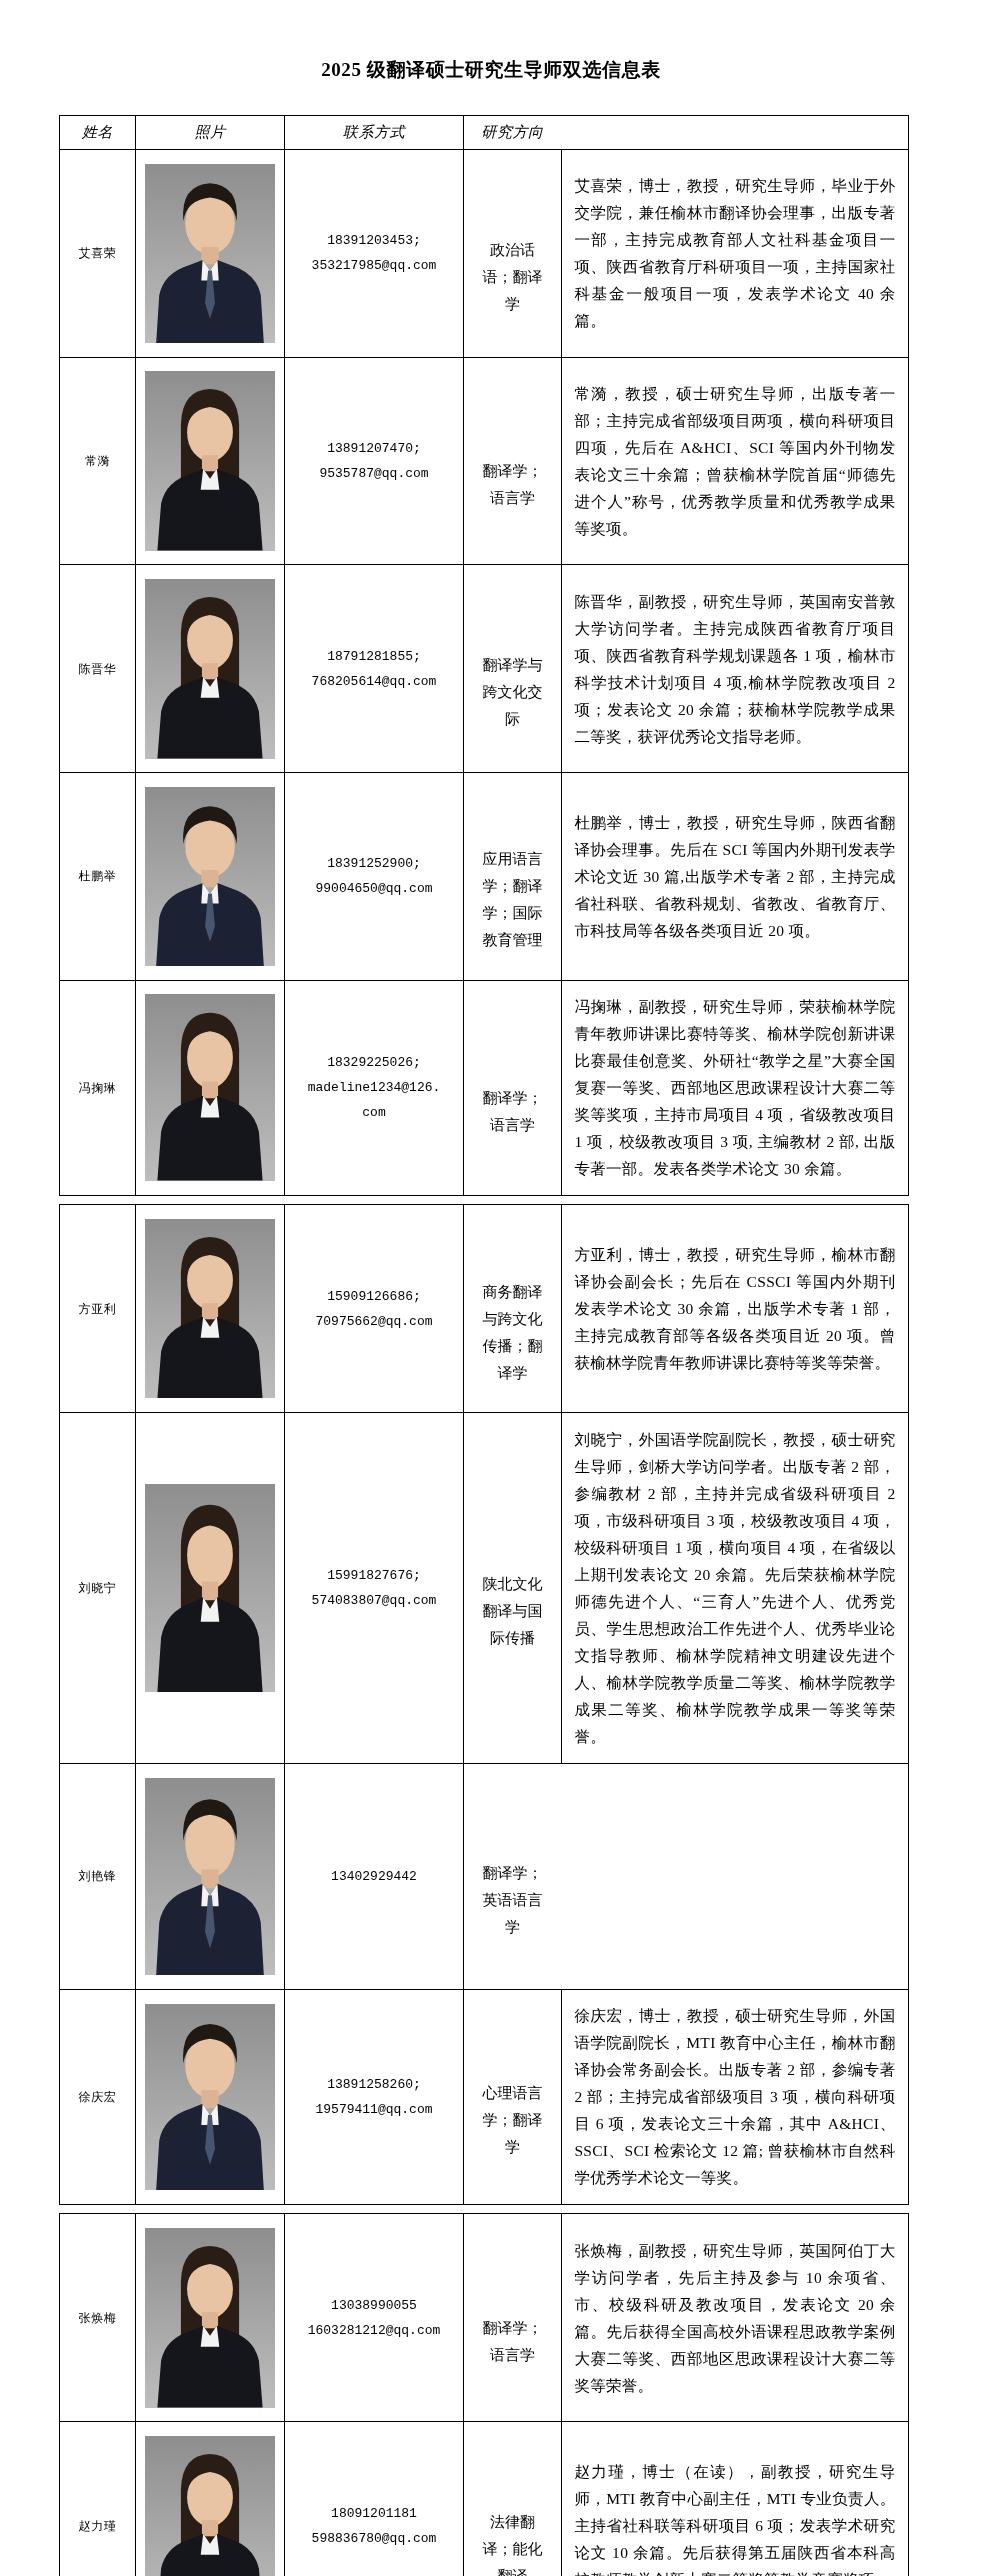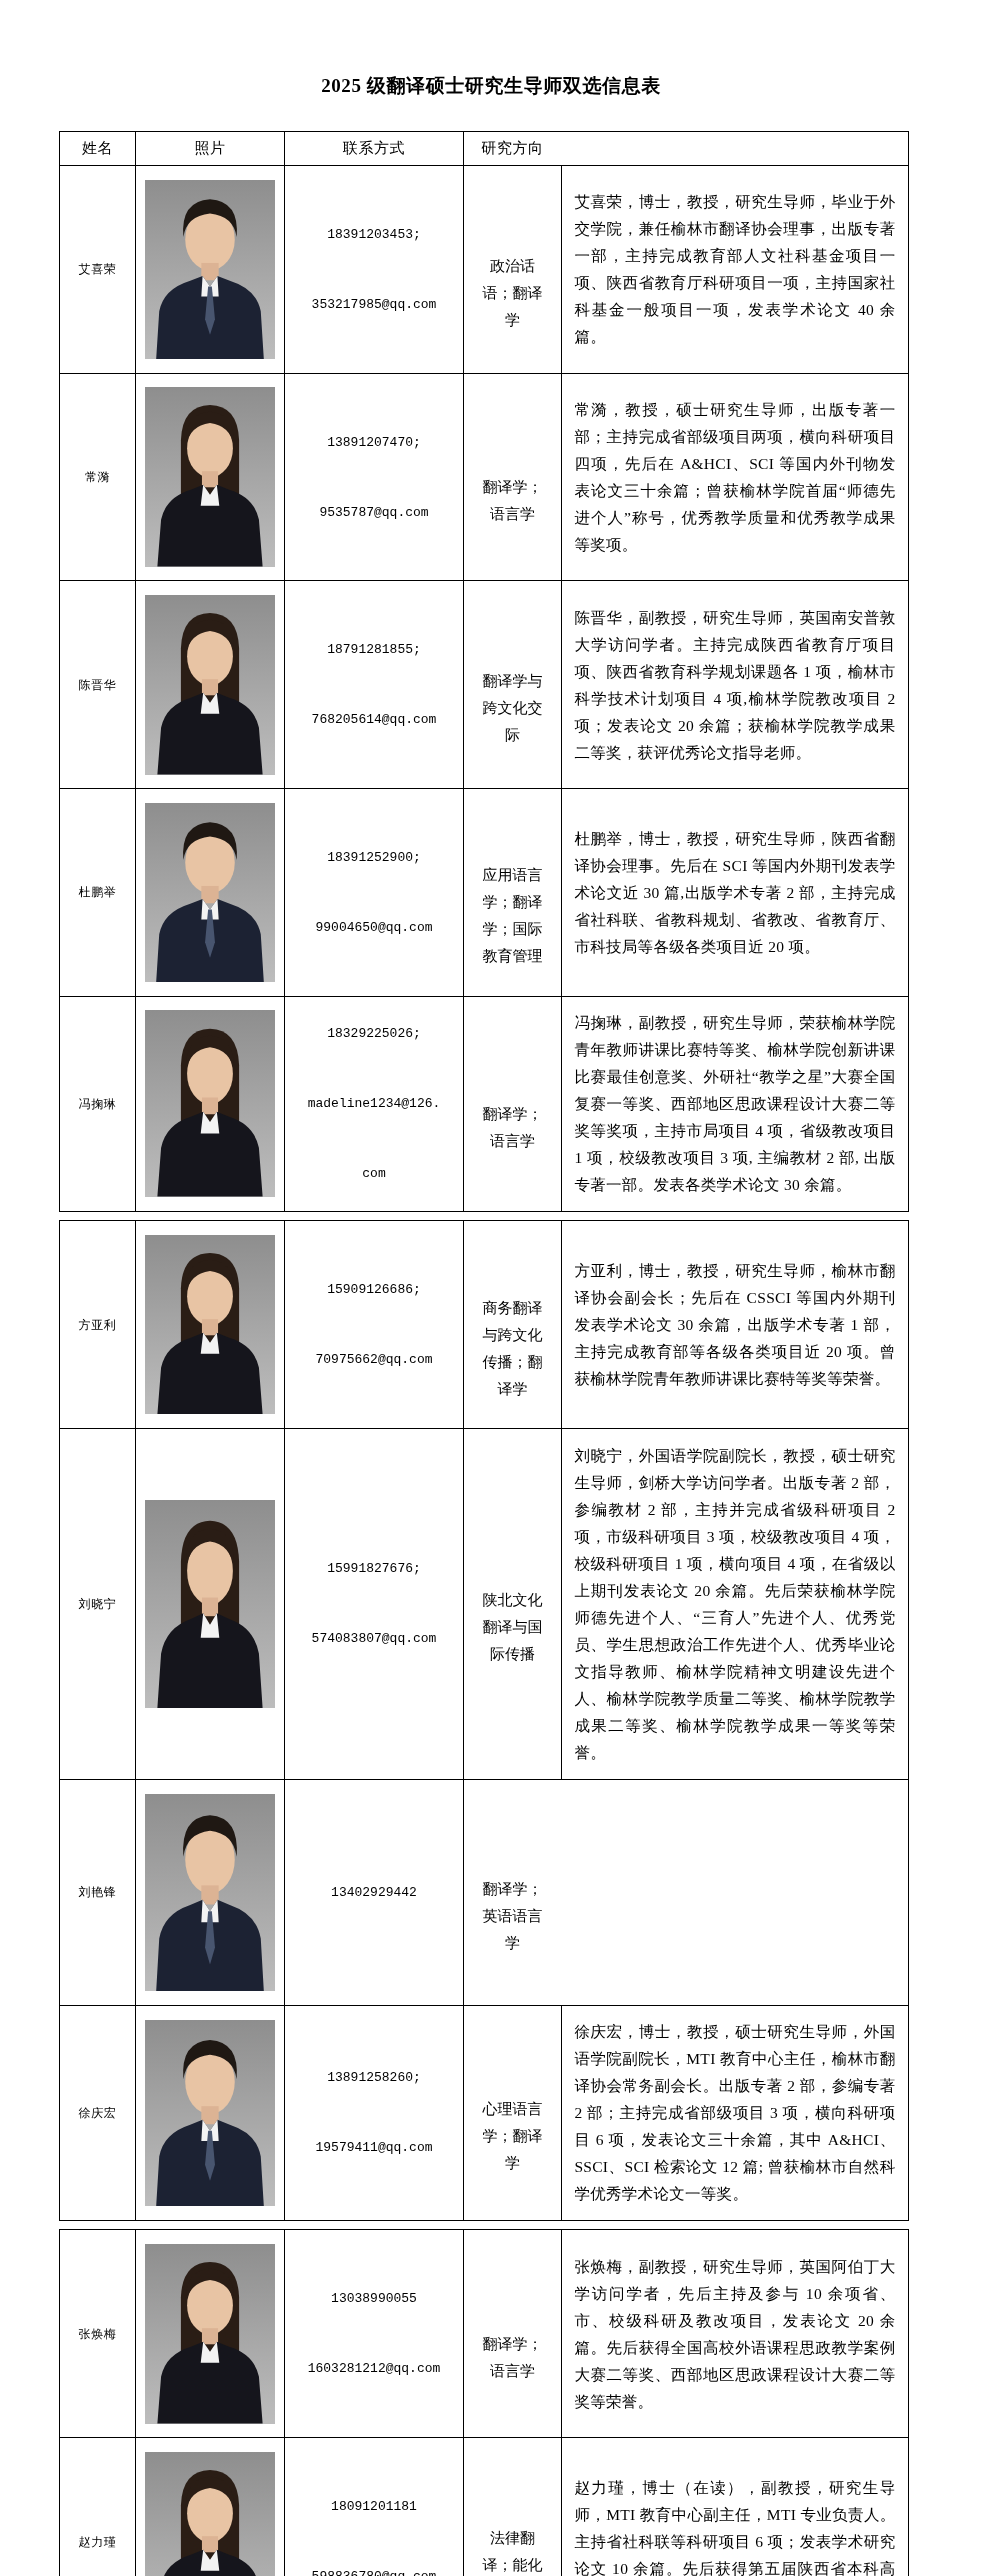--- a/index.html
+++ b/index.html
@@ -4,21 +4,21 @@
 <style>
   html,body{margin:0;padding:0;background:#ffffff;}
   body{
     width:982px;min-height:2576px;
     font-family:"Liberation Serif","DejaVu Serif",serif;
     color:#000;
     -webkit-font-smoothing:antialiased;
   }
   .page{position:relative;width:982px;min-height:2576px;background:#fff;}
   .title{
-    margin:16px;padding-top:57px;
+    margin:0;padding-top:57px;
     text-align:center;
     font-size:19px;font-weight:700;letter-spacing:0.6px;
   }
   .table-wrap{margin:32px 0 0 59px;width:850px;}
   .section{border:1.2px solid #000;box-sizing:border-box;background:#fff;}
   .section + .section{margin-top:8.7px;}
   .row{
     display:grid;
     grid-template-columns:75px 149px 179px 98px 1fr;
     box-sizing:border-box;
@@ -27,37 +27,36 @@
   .cell{
     border-left:1.2px solid #000;
     box-sizing:border-box;
     display:flex;flex-direction:column;
     align-items:center;justify-content:center;
     overflow:hidden;
     text-align:center;
   }
   .cell:first-child{border-left:none;}
   .header-row{min-height:33px;}
-  .header-cell{font-size:15px;letter-spacing:0.6px;}
+  .header-cell{font-size:15px;letter-spacing:0.6px;font-style:italic;}
   .name-cell{font-size:12px;letter-spacing:0.6px;line-height:22px;padding:0 3.7px;}
   .photo-cell{padding:13.6px 0;}
   .photo{
     width:130px;
     height:calc(100% - 0px);
     max-height:208px;min-height:147px;
     background:linear-gradient(180deg,#8e8e8e 0%,#a8a8a8 55%,#bdbdbd 100%);
     overflow:hidden;flex:0 0 auto;
     align-self:center;
   }
   .photo svg{width:100%;height:100%;display:block;}
   .contact-cell{
     font-family:"Liberation Mono","DejaVu Sans Mono",monospace;
     font-size:13px;line-height:25px;
     padding:0 2.5px;
-    gap:45px;
   }
   .research-cell{
     font-size:15px;line-height:27px;
     padding:6.2px 17.3px;
     line-break:strict;word-break:normal;
   }
   .research-text{display:block;width:62px;text-align:center;margin-top:48px;}
   .intro-cell{padding:12.4px 12.4px;align-items:center;justify-content:center;}
   .intro-text{
     font-size:15.5px;line-height:27px;

